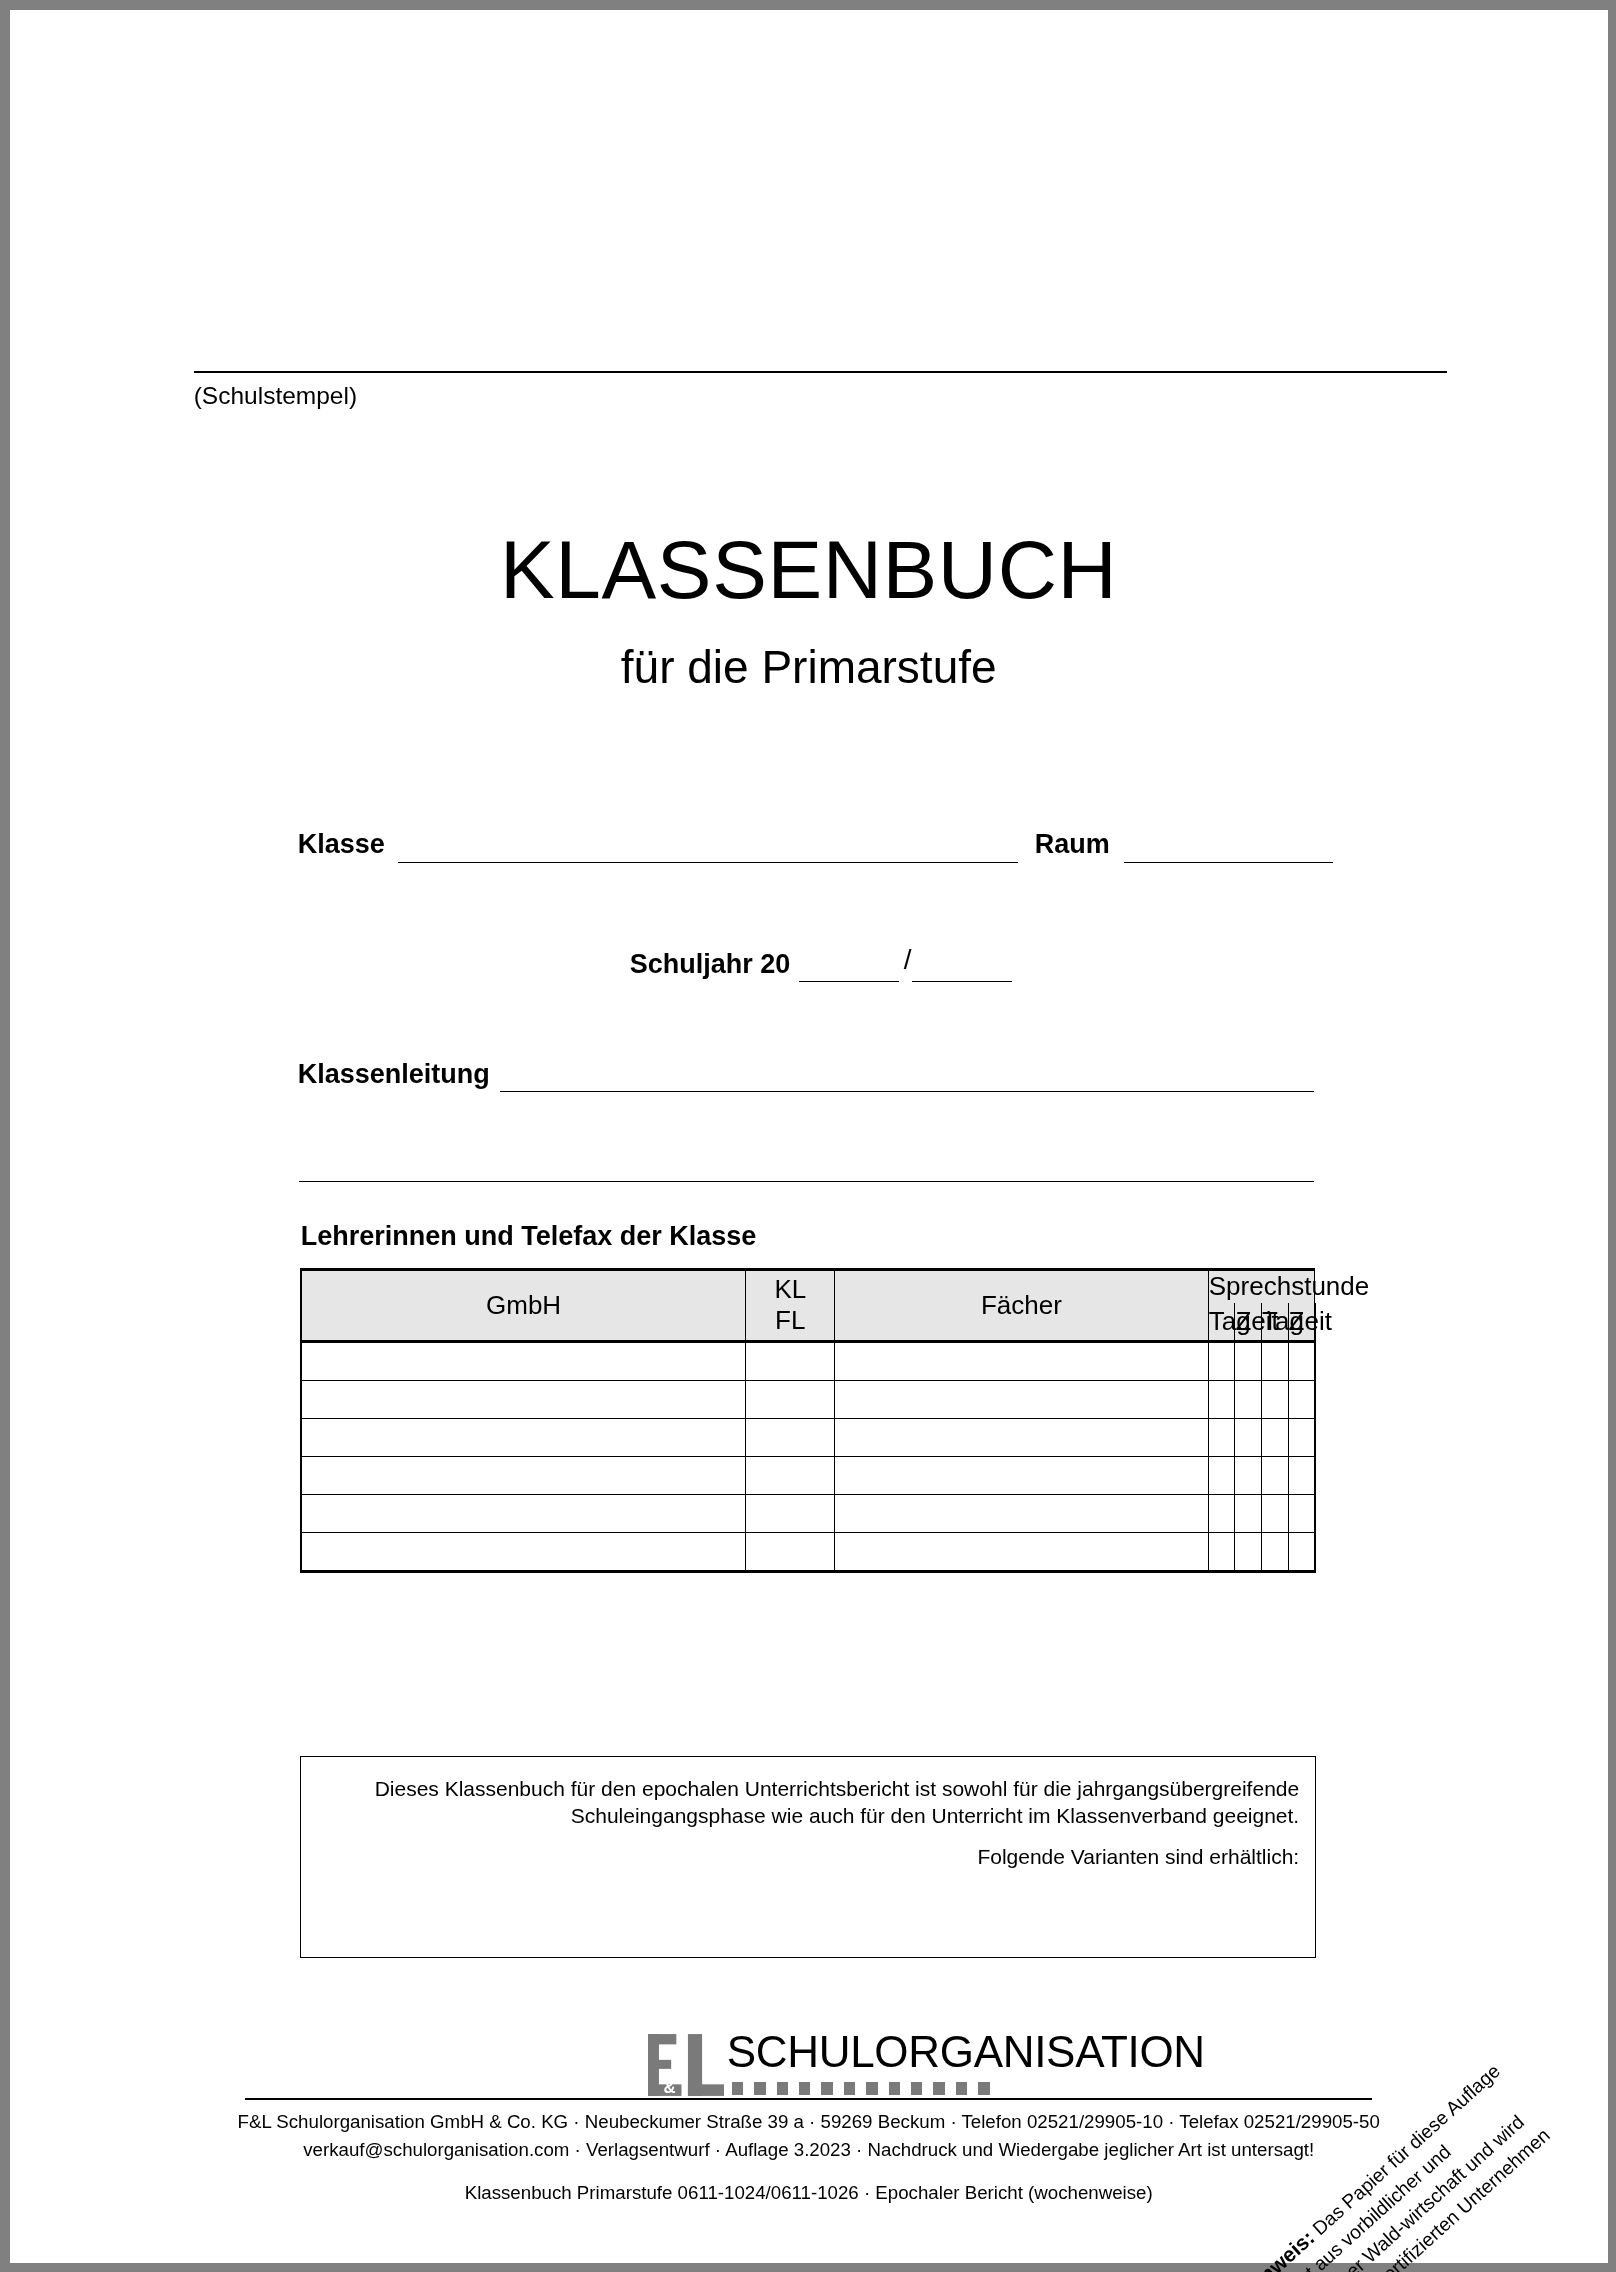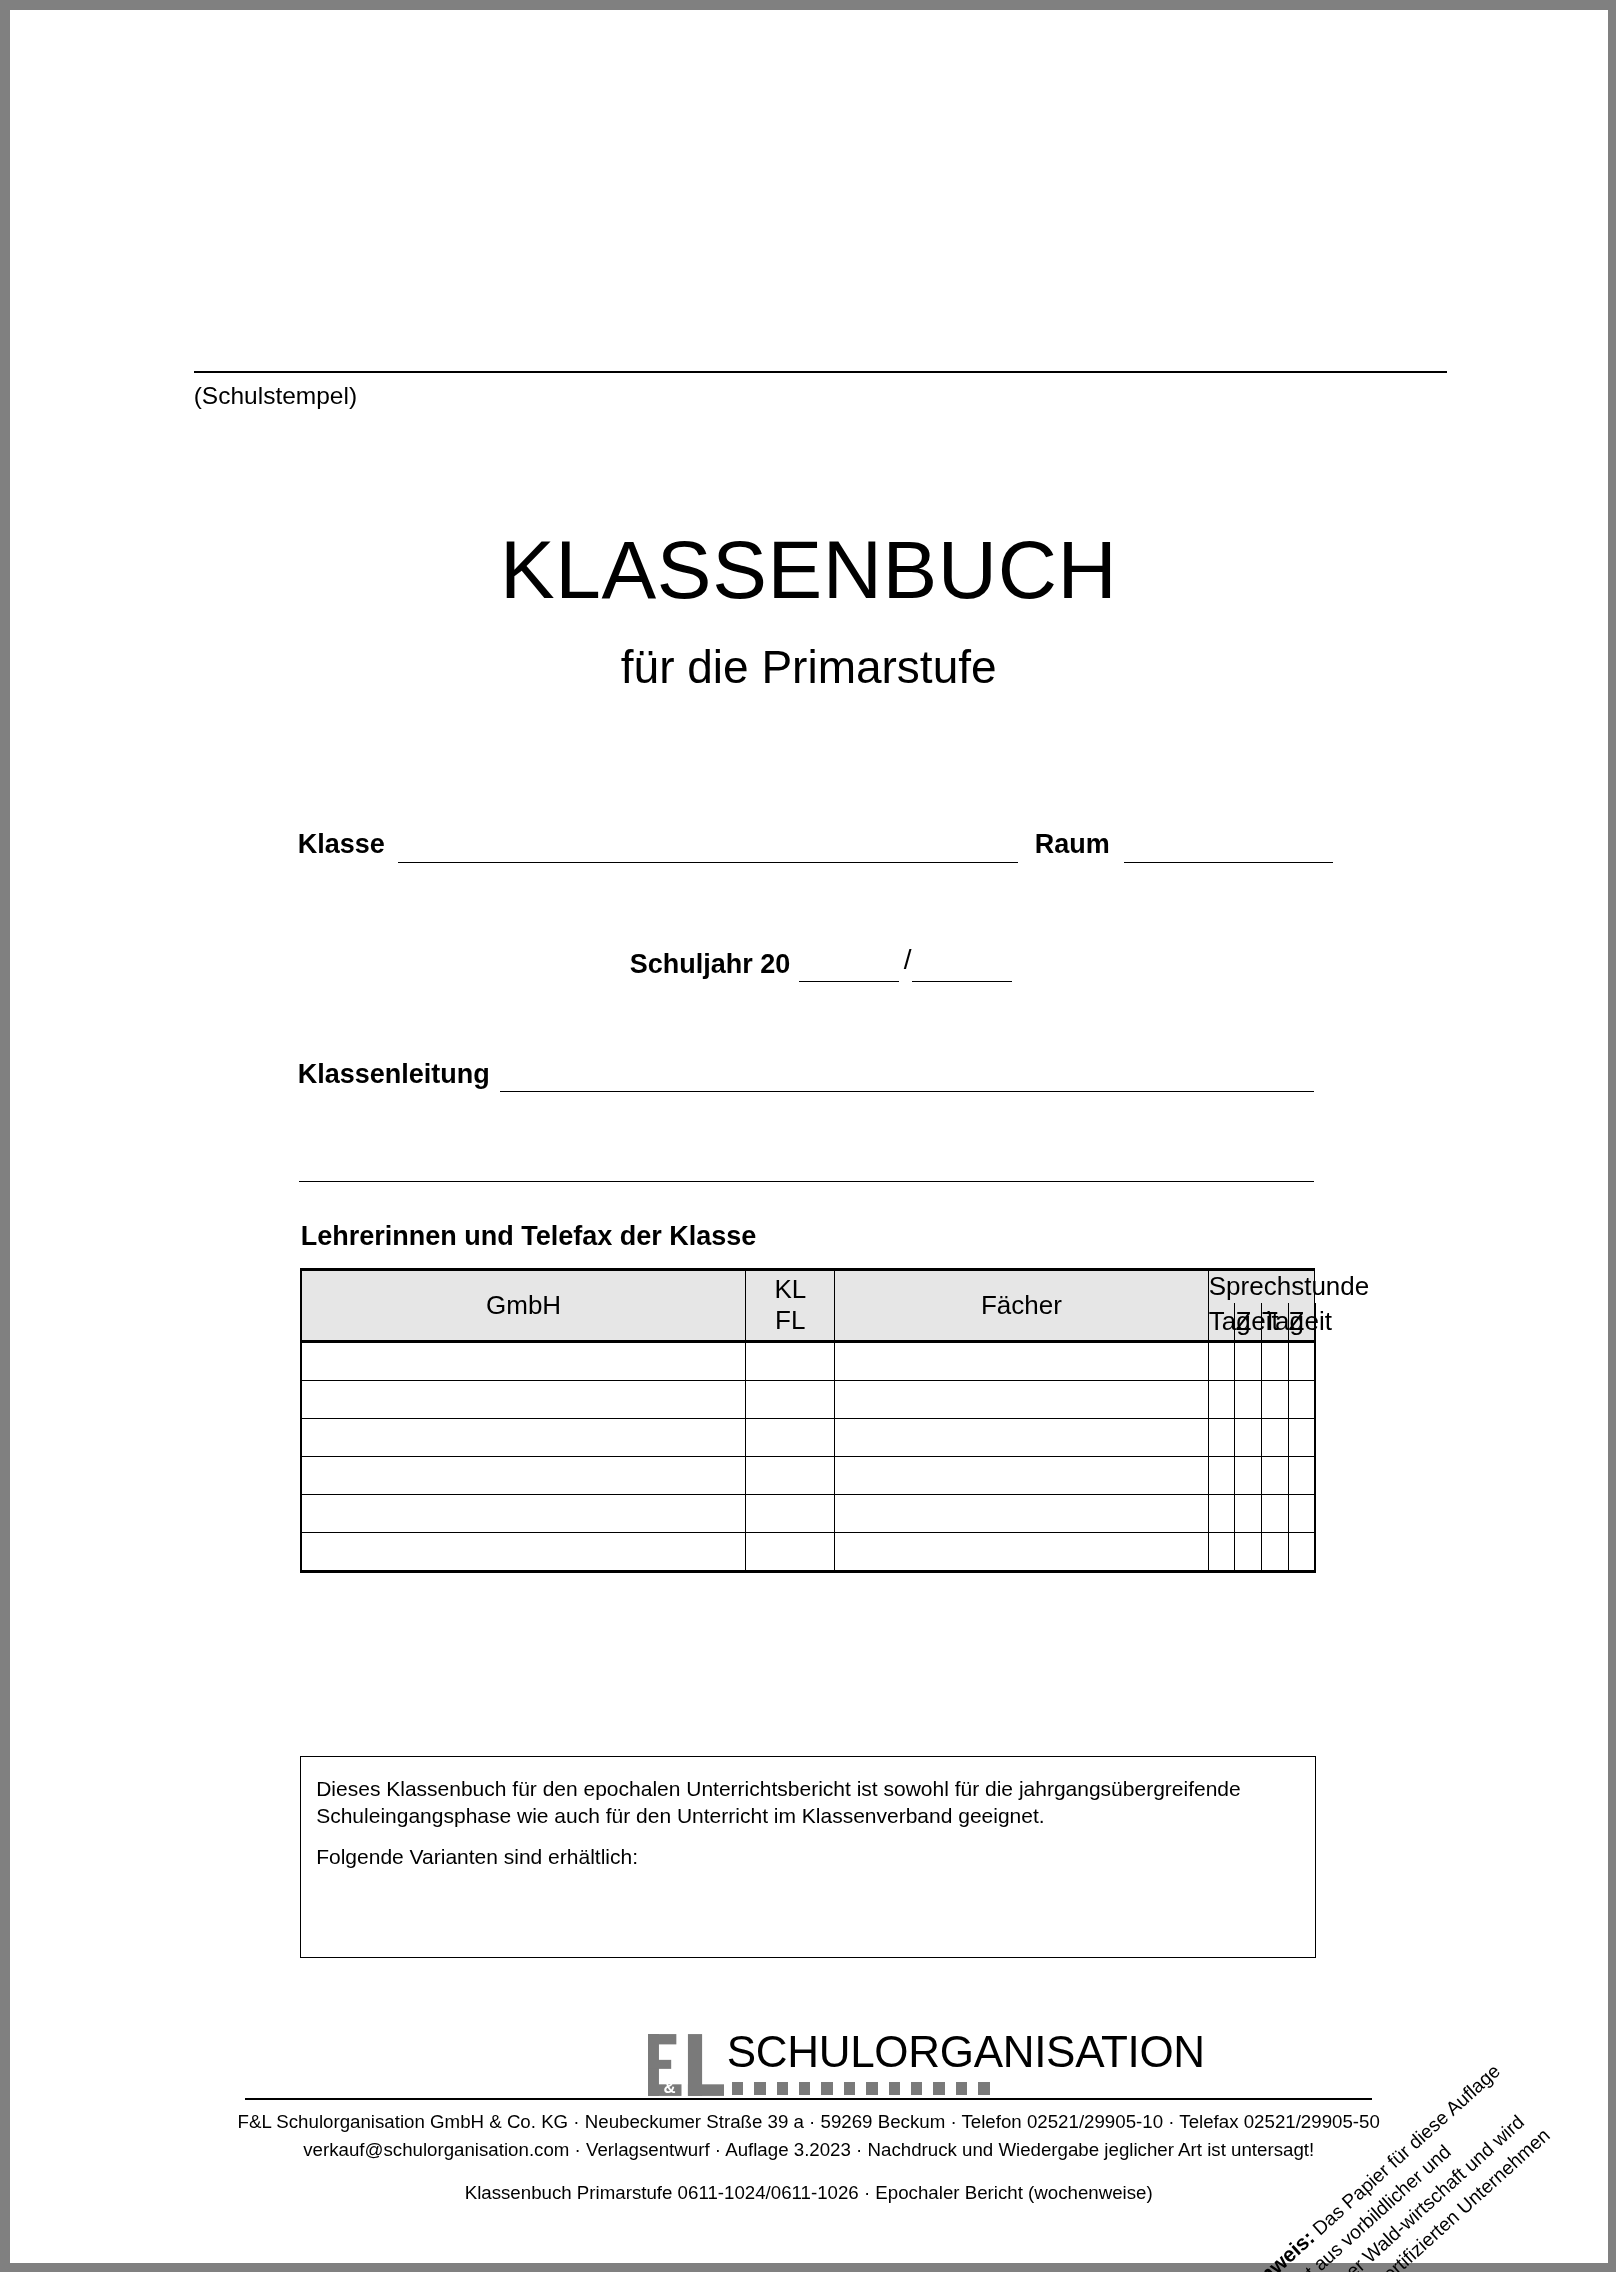--- a/index.html
+++ b/index.html
@@ -225,20 +225,21 @@
   
   .info-box {
     position: absolute;
     left: 290px;
     top: 1746px;
     width: 1016px;
     height: 202px;
     border: 1.9px solid #000;
     box-sizing: border-box;
     background: #fff;
+    text-align: right;
   }
   .info-inner {
     padding: 18px 15.5px 0 15.5px;
     font-size: 21px;
     line-height: 1.32;
     color: #000;
   }
   .info-p { margin: 0 0 13px 0; }
   .info-p.tight { margin-bottom: 9px; }
   .order-row {

